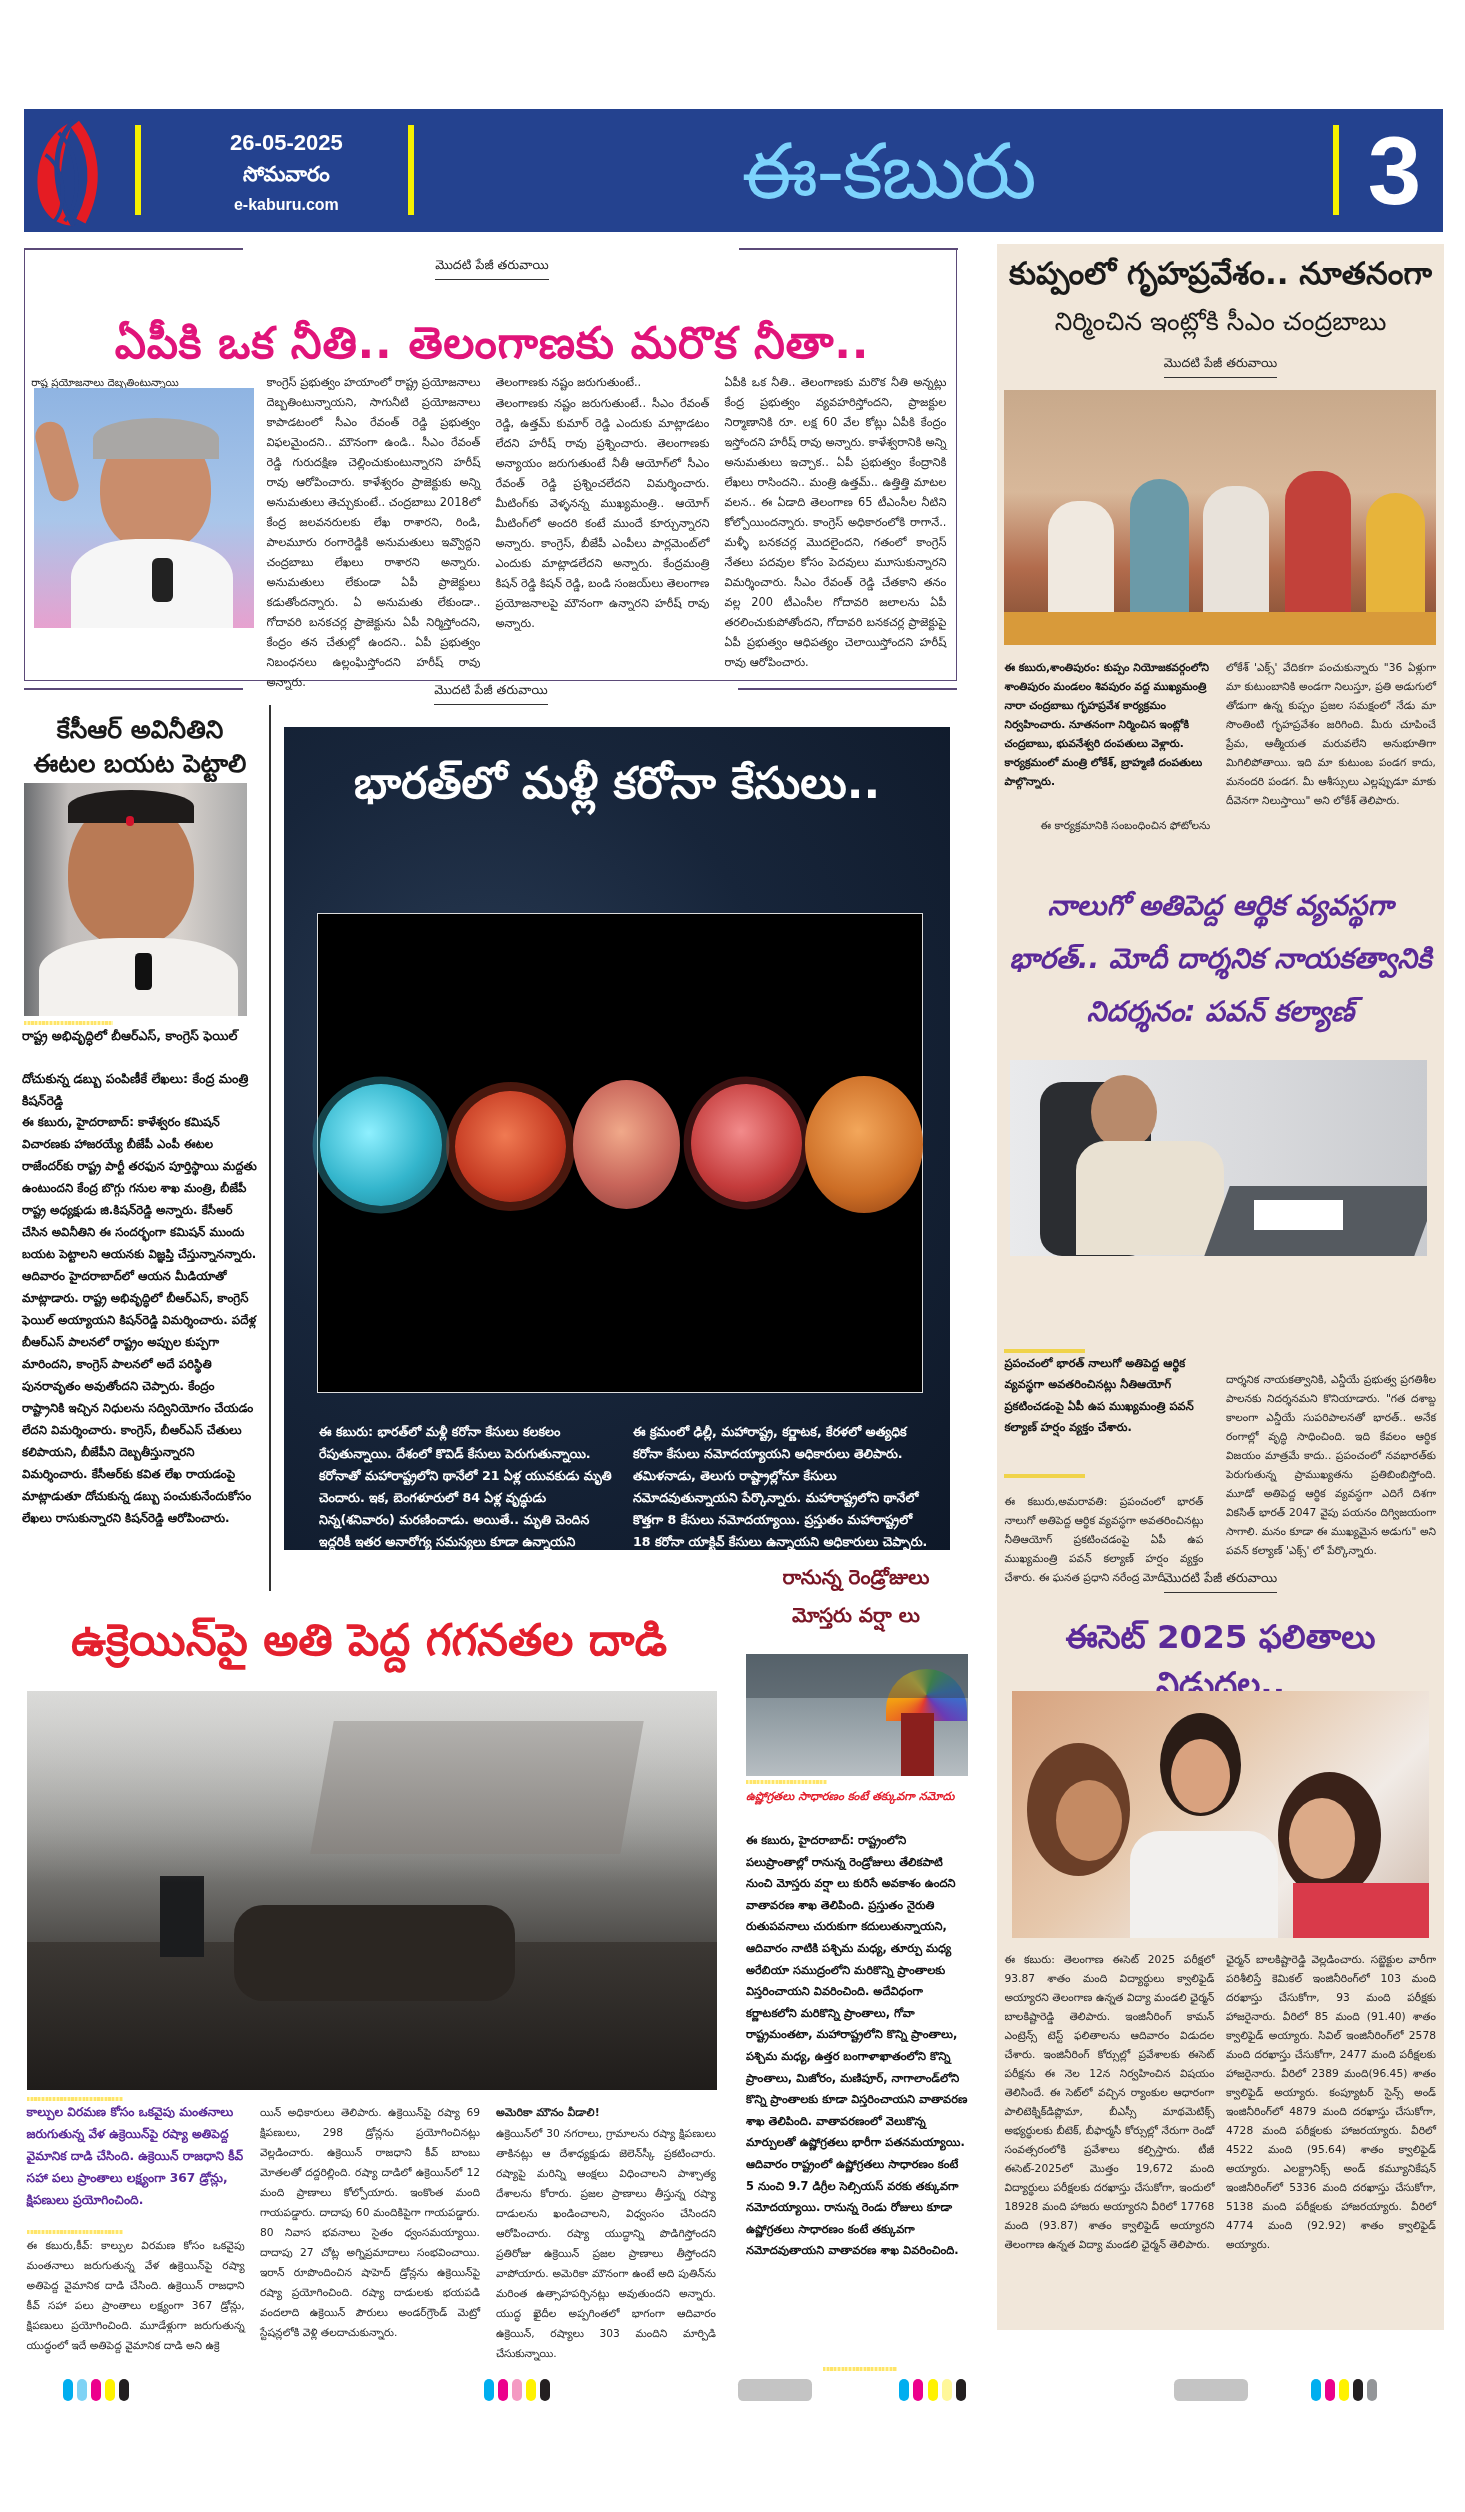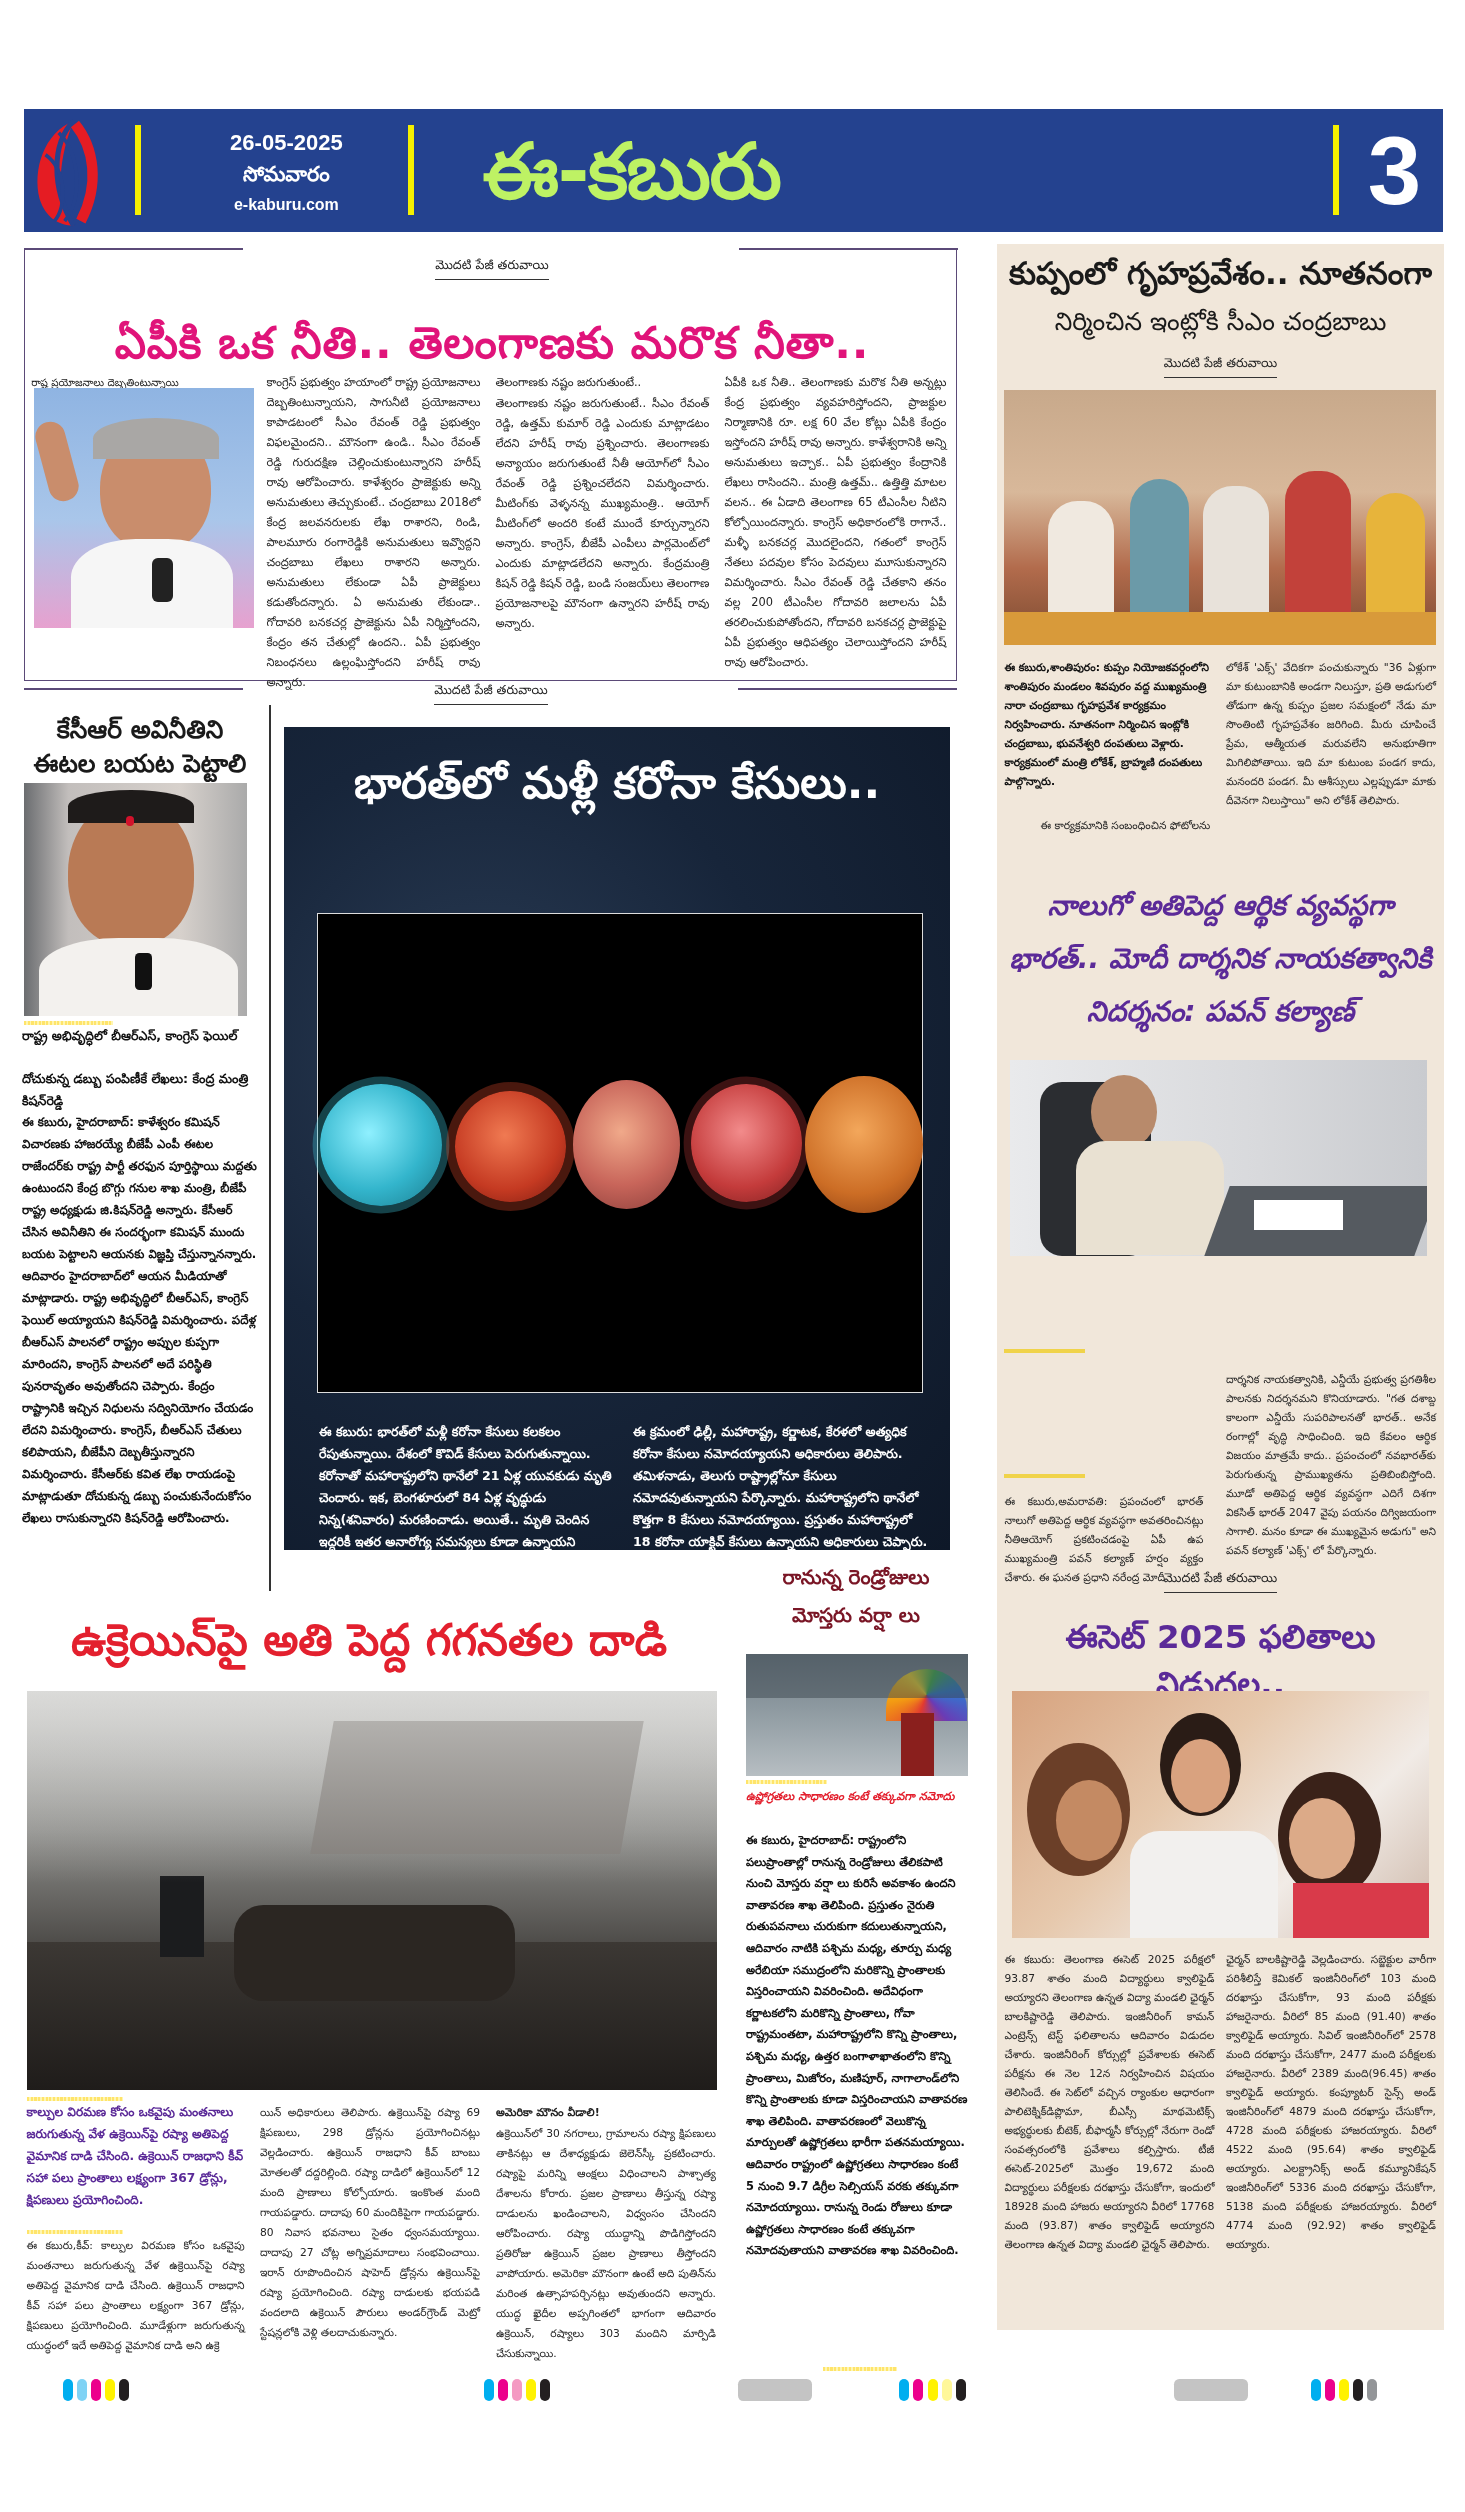--- a/index.html
+++ b/index.html
@@ -8,21 +8,21 @@
   .abs { position: absolute; }
 
   
   #masthead { left: 24.4px; top: 109px; width: 1419px; height: 123px; background: #24428f; }
   #logo { left: 4.4px; top: 8.9px; width: 89px; height: 109px; }
   .ybar { position: absolute; width: 5.9px; background: #f5f000; top: 16.2px; height: 90px; }
   #date-box { left: 140px; top: 0; width: 244px; height: 123px; color: #fff; text-align: center; font-family: "Liberation Sans", sans-serif; }
   #date-box .d { position:absolute; left:0; right:0; top:20.7px; font-size:22px; font-weight:bold; }
   #date-box .w { position:absolute; left:0; right:0; top:53px; font-size:20.7px; font-weight:bold; }
   #date-box .u { position:absolute; left:0; right:0; top:87px; font-size:16px; font-weight:bold; }
-  #paper-name { left: 458px; top: 14.8px; width: 812px; height: 96px; color:#bef264; font-size: 77px; font-weight: bold; line-height:96px; font-family: "DejaVu Sans", sans-serif; letter-spacing: -1.5px; }
+  #paper-name { left: 458px; top: 14.8px; width: 812px; height: 96px; color:#7dd3fc; text-align:center; font-size: 77px; font-weight: normal; line-height:96px; font-family: "DejaVu Sans", sans-serif; letter-spacing: -1.5px; }
   #page-no { left: 1322px; top: 5.9px; width: 96px; height: 111px; color:#fff; font-size: 96px; font-weight: bold; font-family: "Liberation Sans", sans-serif; text-align:center; line-height:111px; }
 
   
   .cont-label { font-size: 12.6px; text-align:center; color:#222; }
   .cont-label span { display:inline-block; padding-bottom: 4.4px; border-bottom: 1.5px solid #333; }
   .body-text { font-size: 11.4px; line-height: 20px; color: #222; text-align: justify; }
   .bold-text { font-size: 12.6px; line-height: 22px; color: #111; font-weight: bold; }
   .photo { overflow: hidden; }
   .yl { height: 3.7px; background: repeating-linear-gradient(90deg,#ffe46a 0 2.2px,#fff6b0 2.2px 3.7px); }
 
@@ -153,20 +153,21 @@
     <div>నిదర్శనం: పవన్ కల్యాణ్</div>
   </div>
   <div class="abs photo" style="left:13.3px;top:816px;width:417px;height:196px;background:linear-gradient(90deg,#e9eaec 0%,#d8d9dc 60%,#c9cbcf 100%);">
     <div style="position:absolute;left:29.5px;top:22px;width:111px;height:174px;border-radius:22px;background:#2b2d31;"></div>
     <div style="position:absolute;left:81px;top:14.8px;width:66px;height:74px;border-radius:50%;background:#b88a6b;"></div>
     <div style="position:absolute;left:66px;top:81px;width:148px;height:114px;border-radius:29.5px 29.5px 0 0;background:#e9e1d2;"></div>
     <div style="position:absolute;left:207px;top:126px;width:210px;height:70px;background:#555a60;transform:skewX(-20deg);"></div>
     <div style="position:absolute;left:244px;top:140px;width:89px;height:29.5px;background:#fff;"></div>
   </div>
   <div class="abs yl" style="left:7.4px;top:1105px;width:81px;height:4.4px;background:#f0d34a;"></div>
+  <div class="abs bold-text" style="left:7.4px;top:1109px;width:199px;font-size:11.4px;line-height:21.4px;">ప్రపంచంలో భారత్ నాలుగో అతిపెద్ద ఆర్థిక వ్యవస్థగా అవతరించినట్లు నీతిఆయోగ్ ప్రకటించడంపై ఏపీ ఉప ముఖ్యమంత్రి పవన్ కల్యాణ్ హర్షం వ్యక్తం చేశారు.</div>
   <div class="abs yl" style="left:7.4px;top:1230px;width:81px;height:4.4px;background:#f0d34a;"></div>
   <div class="abs body-text" style="left:7.4px;top:1248px;width:199px;font-size:10.7px;line-height:19px;">ఈ కబురు,అమరావతి: ప్రపంచంలో భారత్ నాలుగో అతిపెద్ద ఆర్థిక వ్యవస్థగా అవతరించినట్లు నీతిఆయోగ్ ప్రకటించడంపై ఏపీ ఉప ముఖ్యమంత్రి పవన్ కల్యాణ్ హర్షం వ్యక్తం చేశారు. ఈ ఘనత ప్రధాని నరేంద్ర మోదీ</div>
   <div class="abs body-text" style="left:229px;top:1126px;width:210px;font-size:10.7px;line-height:19px;">దార్శనిక నాయకత్వానికి, ఎన్డీయే ప్రభుత్వ ప్రగతిశీల పాలనకు నిదర్శనమని కొనియాడారు. "గత దశాబ్ద కాలంగా ఎన్డీయే సుపరిపాలనతో భారత్.. అనేక రంగాల్లో వృద్ధి సాధించింది. ఇది కేవలం ఆర్థిక విజయం మాత్రమే కాదు.. ప్రపంచంలో నవభారత్‌కు పెరుగుతున్న ప్రాముఖ్యతను ప్రతిబింబిస్తోంది. మూడో అతిపెద్ద ఆర్థిక వ్యవస్థగా ఎదిగే దిశగా వికసిత్ భారత్ 2047 వైపు పయనం దిగ్విజయంగా సాగాలి. మనం కూడా ఈ ముఖ్యమైన అడుగు" అని పవన్ కల్యాణ్ 'ఎక్స్' లో పేర్కొన్నారు.</div>
 
   <div class="abs cont-label" style="left:0;top:1326px;width:447px;"><span>మొదటి పేజీ తరువాయి</span></div>
   <div class="abs purple-head" style="left:0;top:1370px;width:447px;font-size:32.5px;line-height:47px;">ఈసెట్ 2025 ఫలితాలు విడుదల..</div>
   <div class="abs photo" style="left:14.8px;top:1447px;width:417px;height:247px;background:linear-gradient(135deg,#d7a37f 0%,#e6c8ac 40%,#f1ebe6 70%,#ccb6a7 100%);">
     <div style="position:absolute;left:14.8px;top:52px;width:103px;height:133px;border-radius:50%;background:#6b3f28;"></div>
     <div style="position:absolute;left:44px;top:89px;width:66px;height:81px;border-radius:50%;background:#c48a63;"></div>
     <div style="position:absolute;left:148px;top:22px;width:81px;height:103px;border-radius:50%;background:#2a1c16;"></div>

